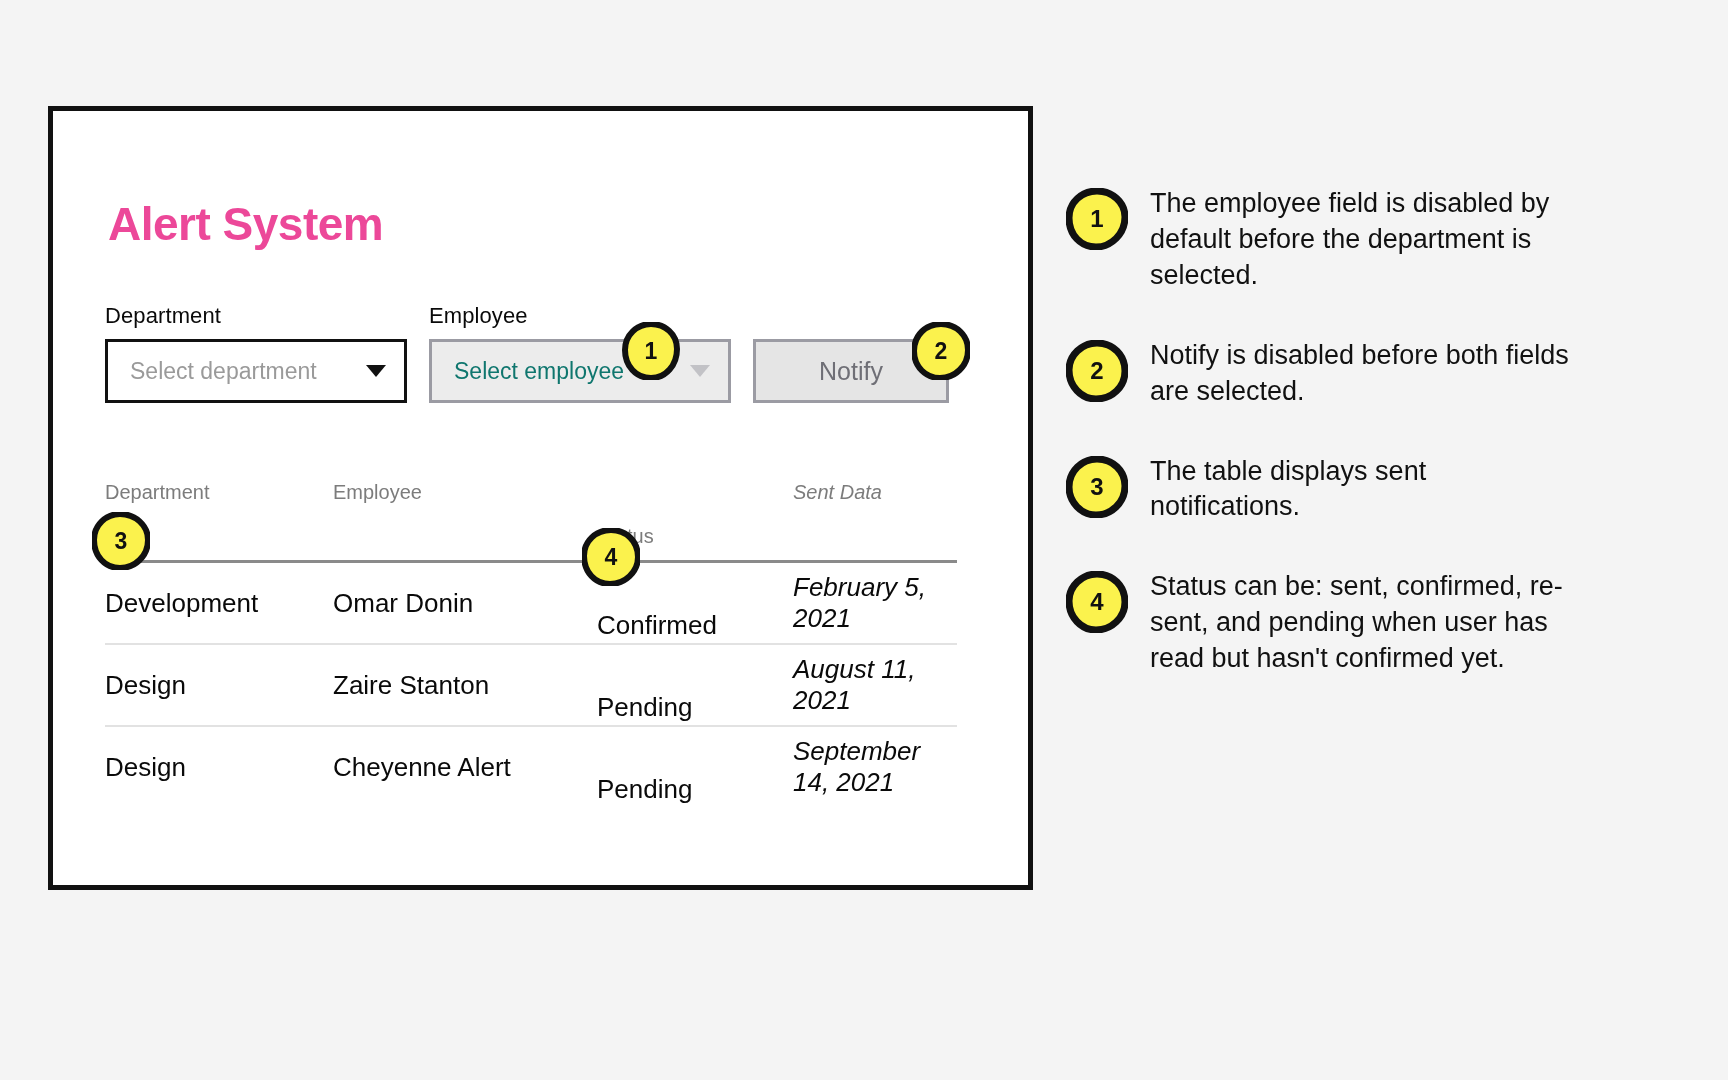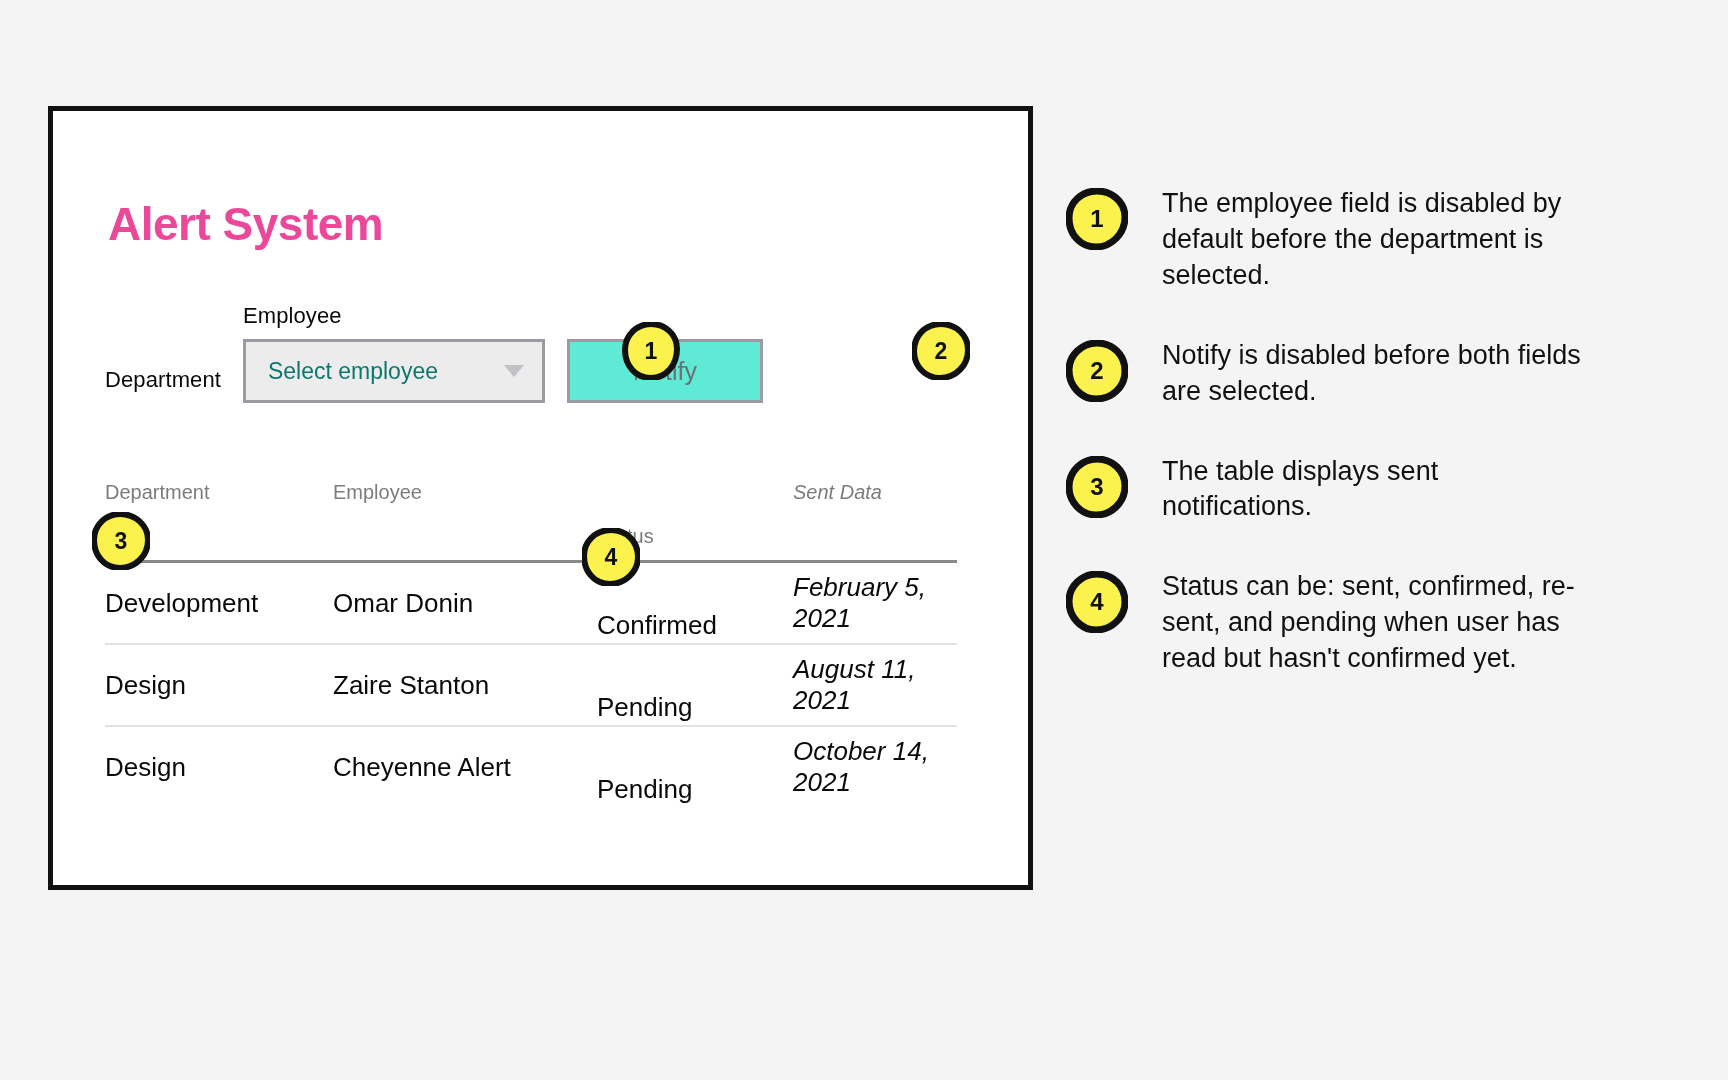--- a/index.html
+++ b/index.html
@@ -86,21 +86,21 @@
     flex: 0 0 auto;
   }
   .caret.muted {
     border-top-color: #c2c2c6;
   }
 
   #notify-button {
     width: 196px;
     height: 64px;
     box-sizing: border-box;
-    background: #5eead4;
+    background: #e5e5e5;
     border: 3px solid #9b9ba3;
     color: #6f6f76;
     font-size: 25px;
     display: flex;
     align-items: center;
     justify-content: center;
   }
 
   
   #notifications-table {
@@ -197,38 +197,42 @@
   }
   .annotation-badge .badge-num {
     position: relative;
     font-size: 24px;
     font-weight: 700;
     color: #111111;
     z-index: 2;
     line-height: 1;
   }
   .annotation-text {
-    margin-left: 34px;
+    margin-left: 22px;
     font-size: 27px;
     line-height: 1.33;
     color: #111111;
     max-width: 420px;
   }
 </style>
 </head>
 <body>
 
 <div id="mockup-card">
 
   <div id="screen-title">Alert System</div>
 
   <div id="form-row">
 
     <div class="field-group">
       <div class="field-label">Department</div>
+      <div class="select-box enabled">
+        <span>Select department</span>
+        <span class="caret"></span>
+      </div>
     </div>
 
     <div class="field-group">
       <div class="field-label">Employee</div>
       <div class="select-box disabled">
         <span>Select employee</span>
         <span class="caret muted"></span>
       </div>
     </div>
 
@@ -256,21 +260,21 @@
       <div class="cell col-department">Design</div>
       <div class="cell col-employee">Zaire Stanton</div>
       <div class="cell col-status">Pending</div>
       <div class="cell col-sent">August 11, 2021</div>
     </div>
 
     <div class="table-row">
       <div class="cell col-department">Design</div>
       <div class="cell col-employee">Cheyenne Alert</div>
       <div class="cell col-status">Pending</div>
-      <div class="cell col-sent">October 14, 2021</div>
+      <div class="cell col-sent">September 14, 2021</div>
     </div>
 
   </div>
 </div>
 
 <div class="badge" id="badge-1">
   <svg viewBox="0 0 58 58" aria-hidden="true">
     <path d="M29 2 C43 2 55 12 55 27 C55 43 44 56 29 56 C14 56 3 44 3 28 C3 13 15 2 29 2 Z" fill="#fbf24d" stroke="#111111" stroke-width="6" stroke-linejoin="round"></path>
   </svg>
   <span class="badge-num">1</span>

